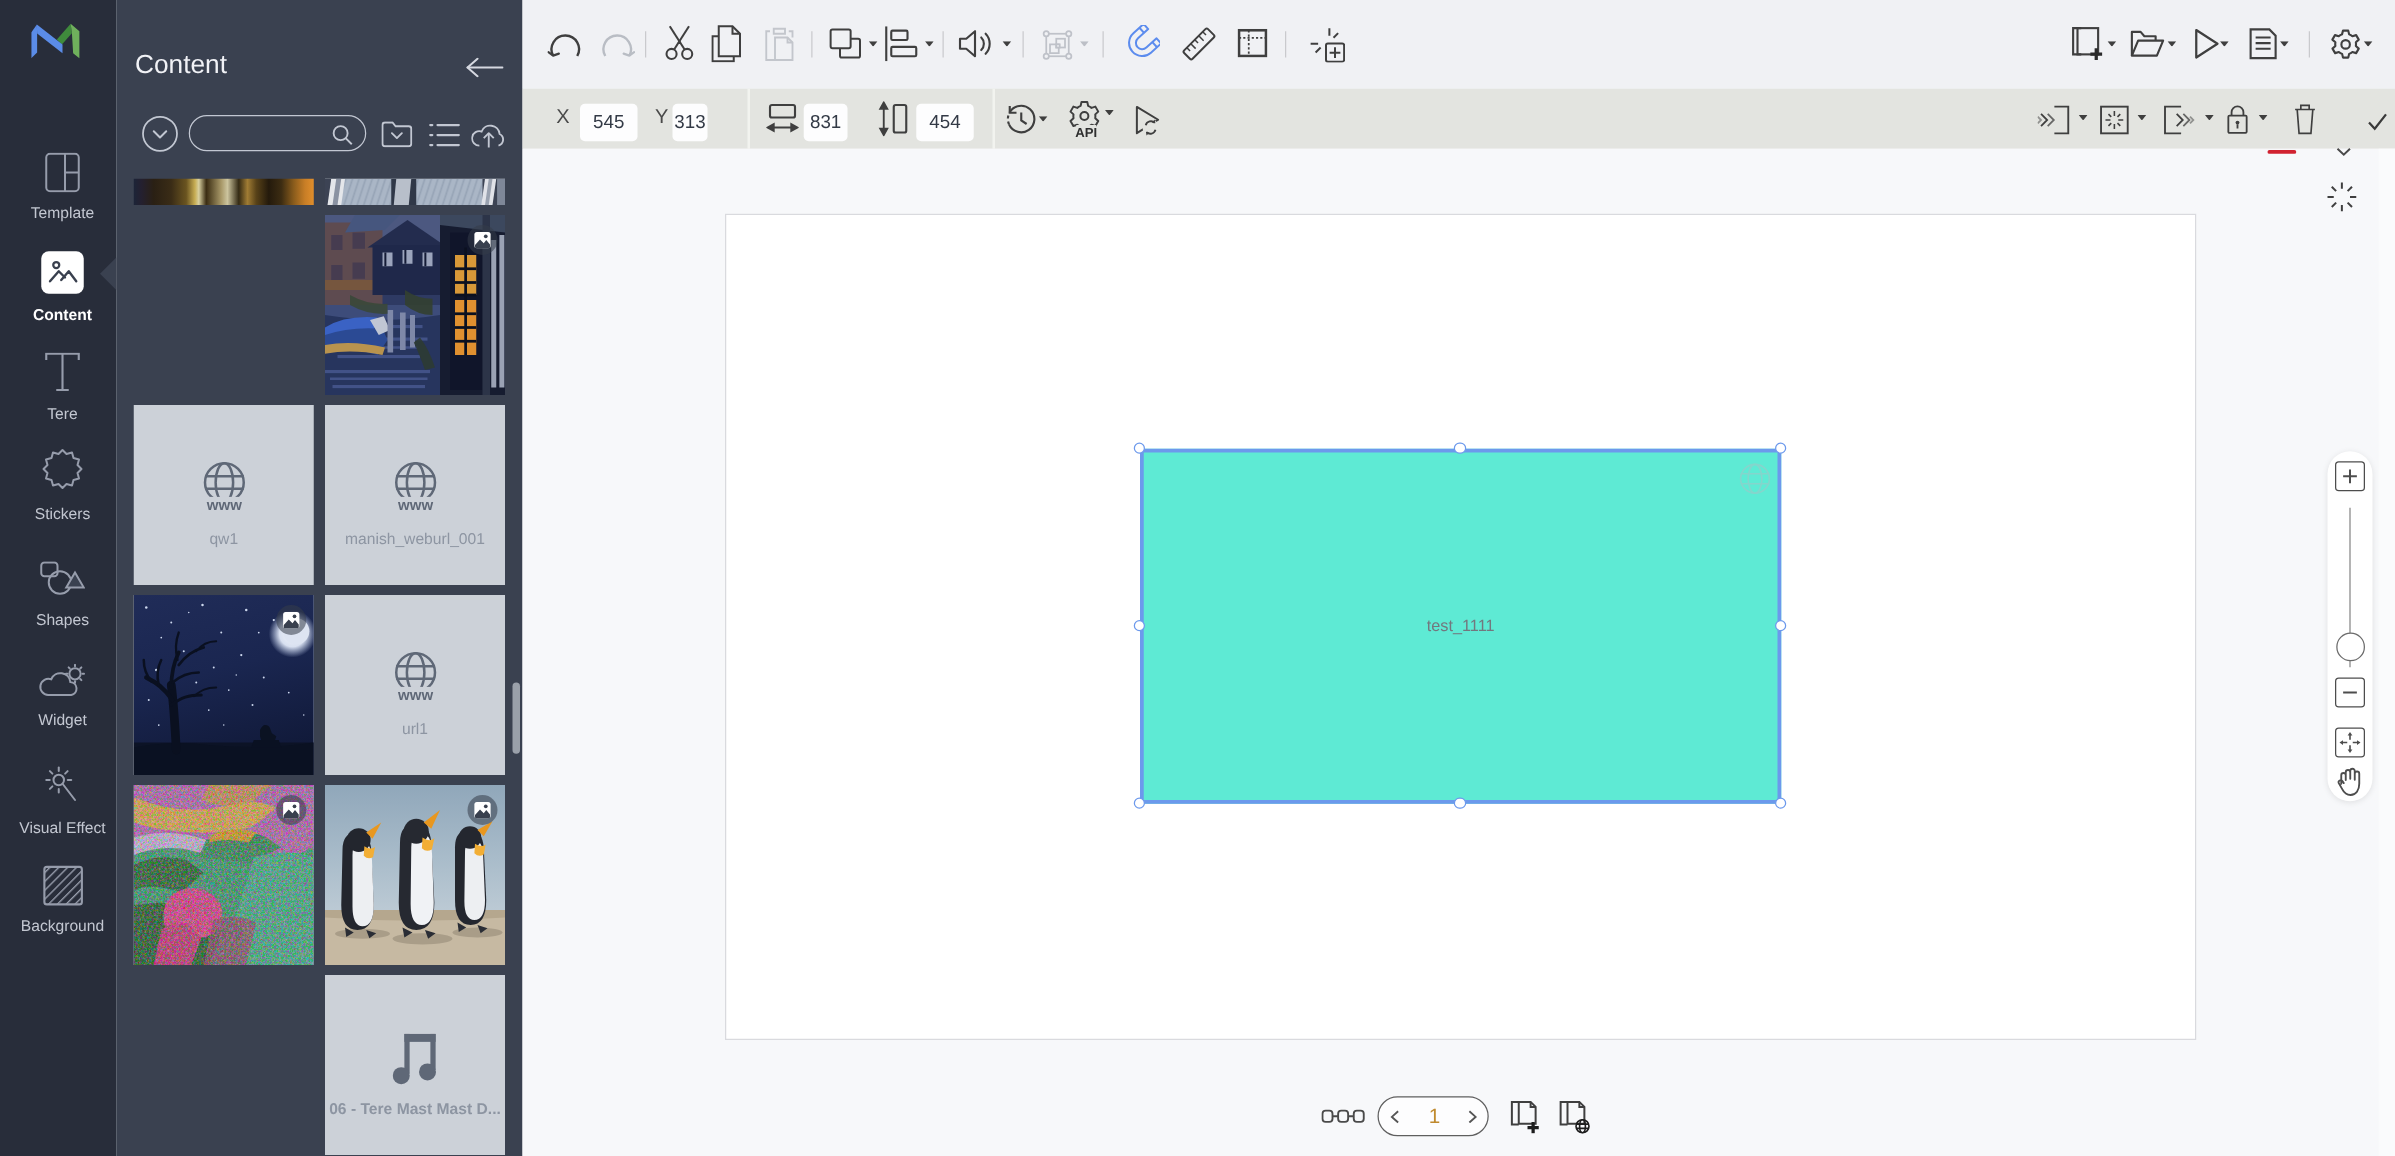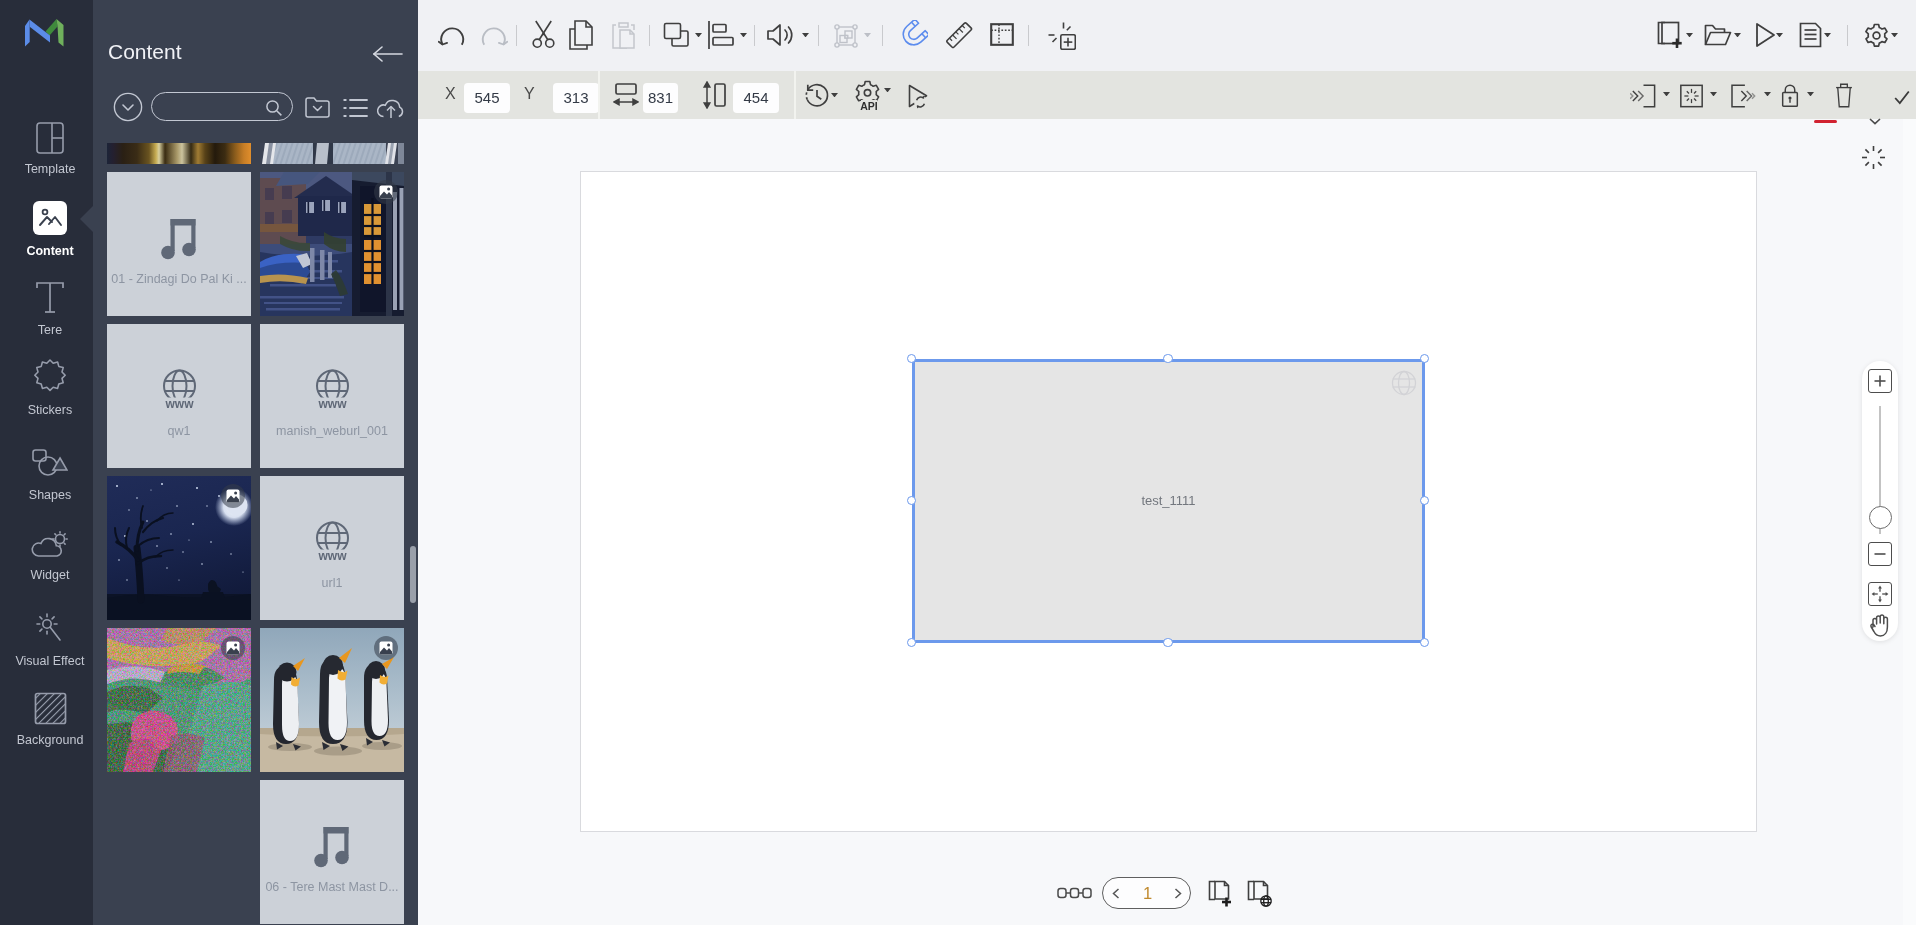--- a/index.html
+++ b/index.html
@@ -23,21 +23,21 @@
 #toolbar1 { left:418px; top:0; width:1498px; height:71px; background:#f0f1f4; }
 #toolbar2 { left:418px; top:71px; width:1498px; height:48px; background:#e3e4e0; }
 .sep1 { position:absolute; top:25px; width:1px; height:21px; background:#c9cacd; }
 .sep2 { position:absolute; top:0; width:2px; height:48px; background:#f2f3ef; }
 .inp { position:absolute; top:11.5px; height:30px; background:#fdfdfe; border-radius:4px; text-align:center; font-size:15px; color:#333a46; line-height:30px; }
 .xylbl { position:absolute; top:14px; font-size:16px; color:#4a4a4a; }
 
 
 #canvas { left:418px; top:119px; width:1498px; height:806px; background:#f7f8fa; }
 #page { position:absolute; left:162px; top:52px; width:1177px; height:661px; background:#ffffff; border:1px solid #d9dade; }
-#sel { position:absolute; left:494px; top:240px; width:513px; height:284px; background:#e5e5e5; border:3px solid #6c99ec; }
+#sel { position:absolute; left:494px; top:240px; width:513px; height:284px; background:#5eead4; border:3px solid #6c99ec; }
 .hdl { position:absolute; width:7.5px; height:7.5px; border-radius:50%; background:#ffffff; border:1.5px solid #6c99ec; box-sizing:content-box; }
 #zoombox { position:absolute; left:1444px; top:242px; width:36px; height:280px; background:#ffffff; border-radius:18px; box-shadow:0 1px 5px rgba(0,0,0,0.10); }
 .zbtn { position:absolute; left:6px; width:24px; height:24px; border:1.5px solid #4d4d4d; border-radius:3px; background:#fff; }
 </style>
 </head>
 <body>
 <div id="root">
 
   <div id="sidebar" class="abs">
     <svg class="abs" style="left:25px; top:18px;" width="40" height="31" viewBox="0 0 40 31">
@@ -190,32 +190,20 @@
         <polygon points="9,0 13,0 10,21 6,21" fill="#8a92a2"></polygon>
         <rect x="53" y="0" width="20" height="21" fill="#303848"></rect>
         <polygon points="57,0 69,0 67,21 55,21" fill="#b8bfca"></polygon>
         <rect x="126" y="0" width="12" height="21" fill="#3c4354"></rect>
         <polygon points="128,0 137,0 134,21 125,21" fill="#e0e2e8"></polygon>
         <polygon points="131,0 134,0 131,21 128,21" fill="#9aa2b0"></polygon>
         <rect x="138" y="0" width="6" height="21" fill="#7e8798"></rect>
       </svg>
     </div>
 
-    <div class="tile" style="left:14px; top:172px;">
-      <svg class="abs" style="left:54px; top:47px;" width="38" height="41" viewBox="0 0 38 41">
-          <g fill="#5f6877">
-            <rect x="9.5" y="0" width="25" height="6.5"></rect>
-            <rect x="9.5" y="0" width="4.2" height="32"></rect>
-            <rect x="30.3" y="0" width="4.2" height="29"></rect>
-            <circle cx="7" cy="33.5" r="6.8"></circle>
-            <circle cx="28" cy="30.5" r="6.8"></circle>
-          </g>
-        </svg>
-      <div class="tlabel" style="top:100px;">01 - Zindagi Do Pal Ki ...</div>
-    </div>
     <div class="tile" style="left:167px; top:172px; overflow:hidden;">
       <svg width="144" height="144" viewBox="0 0 144 144">
         <rect width="144" height="144" fill="#2e3a63"></rect>
         <rect y="0" width="144" height="50" fill="#4c5880"></rect>
         <rect x="0" y="6" width="46" height="66" fill="#5e4b50"></rect>
         <g fill="#463c50">
             <rect x="5" y="16" width="9" height="12"></rect>
             <rect x="22" y="14" width="10" height="13"></rect>
             <rect x="5" y="40" width="9" height="12"></rect>
             <rect x="22" y="38" width="10" height="13"></rect>
@@ -484,21 +472,21 @@
       </svg>
       <div class="badge">
           <svg class="abs" style="left:5px; top:5px;" width="14" height="14" viewBox="0 0 14 14">
             <rect x="0.5" y="0.5" width="13" height="13" rx="2" fill="#ffffff"></rect>
             <path d="M1 11 l4-4.5 3 3 2-2.5 3 3.5 v2 a1 1 0 0 1-1 1 h-10 a1 1 0 0 1-1-1 z" fill="#39404e"></path>
             <circle cx="9.6" cy="4" r="1.5" fill="#39404e"></circle>
           </svg>
         </div>
     </div>
 
-    <div class="tile" style="left:167px; top:780px;">
+    <div class="tile" style="left:167px; top:780px;font-weight:bold;">
       <svg class="abs" style="left:54px; top:47px;" width="38" height="41" viewBox="0 0 38 41">
           <g fill="#5f6877">
             <rect x="9.5" y="0" width="25" height="6.5"></rect>
             <rect x="9.5" y="0" width="4.2" height="32"></rect>
             <rect x="30.3" y="0" width="4.2" height="29"></rect>
             <circle cx="7" cy="33.5" r="6.8"></circle>
             <circle cx="28" cy="30.5" r="6.8"></circle>
           </g>
         </svg>
       <div class="tlabel" style="top:100px;">06 - Tere Mast Mast D...</div>
@@ -674,21 +662,21 @@
       </svg>
     <svg class="abs" style="left:1473px; top:33px;" width="7" height="4.4" viewBox="0 0 8 5">
         <polygon points="0,0 8,0 4,5" fill="#3f3f3f"></polygon>
       </svg>
   </div>
 
   <div id="toolbar2" class="abs">
     <div class="xylbl" style="left:27px;">X</div>
     <div class="inp" style="left:46px; width:46px;">545</div>
     <div class="xylbl" style="left:106px;">Y</div>
-    <div class="inp" style="left:120px; width:46px;margin-left:15px;">313</div>
+    <div class="inp" style="left:120px; width:28px;">313</div>
     <div class="sep2" style="left:180px;"></div>
     <svg class="abs" style="left:195px; top:11px;" width="26" height="26" viewBox="0 0 26 26">
         <rect x="3" y="2" width="20" height="10" rx="1.5" fill="none" stroke="#3f3f3f" stroke-width="1.7"></rect>
         <g stroke="#3f3f3f" stroke-width="1.5" fill="#3f3f3f">
           <line x1="3" y1="20" x2="23" y2="20"></line>
           <polygon points="1,20 6,17.2 6,22.8"></polygon>
           <polygon points="25,20 20,17.2 20,22.8"></polygon>
         </g>
       </svg>
     <div class="inp" style="left:225px; width:35px;">831</div>

